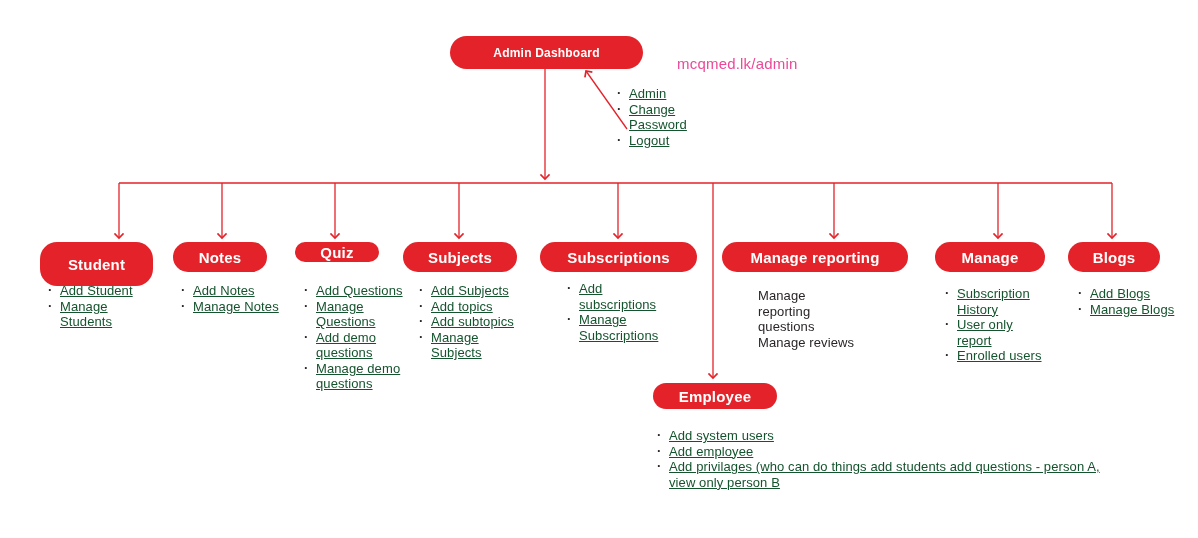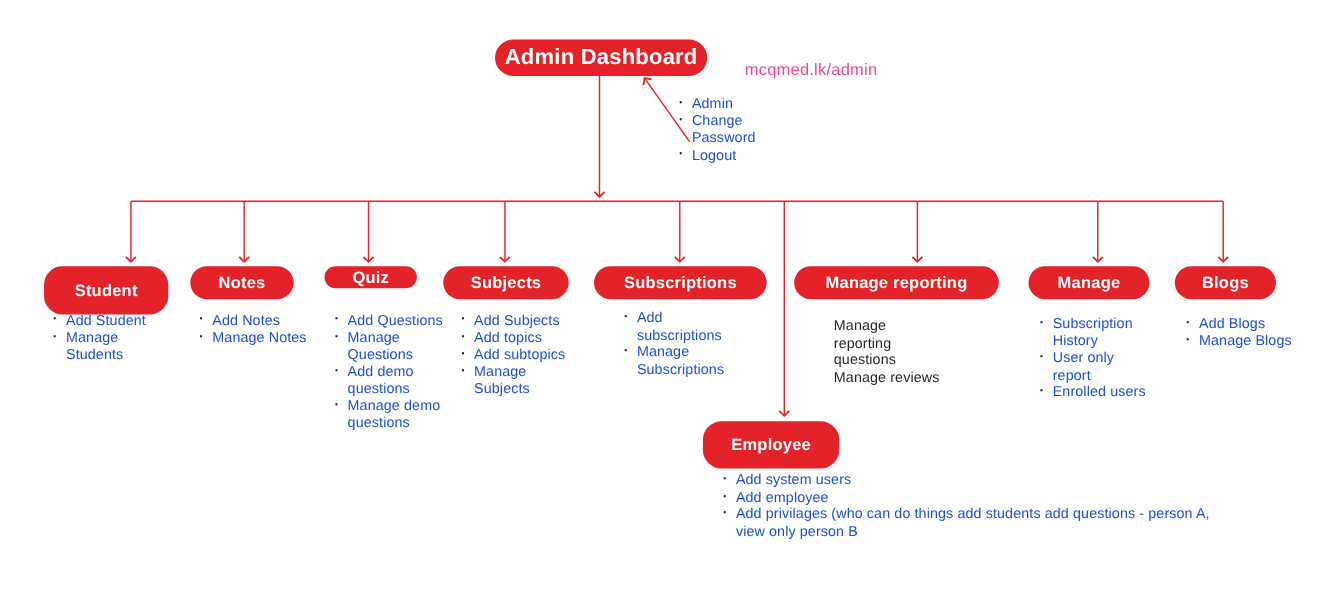--- a/index.html
+++ b/index.html
@@ -6,28 +6,28 @@
   .canvas{
     position:relative;width:1198px;height:538px;overflow:hidden;
     font-family:"Liberation Sans",sans-serif;background:#ffffff;
   }
   svg.wires{position:absolute;left:0;top:0;z-index:1;}
   .pill{
     position:absolute;z-index:2;background:#e32229;color:#ffffff;
     border-radius:17px;display:flex;align-items:center;justify-content:center;
     font-weight:700;font-size:15px;letter-spacing:.2px;white-space:nowrap;
   }
-  .pill.root{font-size:20px;}
+  .pill.root{font-size:12px;}
   .urlnote{
     position:absolute;z-index:2;font-size:15px;color:#ec4899;letter-spacing:.2px;
   }
   .list{position:absolute;z-index:2;}
   .li{
     position:relative;padding-left:13px;font-size:13px;line-height:15.5px;
-    color:#1d4ed8;white-space:pre-line;letter-spacing:.1px;
+    color:#14532d;white-space:pre-line;letter-spacing:.1px;text-decoration:underline;
   }
   .li::before{
     content:"\00B7";position:absolute;left:1px;top:-1px;color:#2a2627;font-weight:700;
   }
   .note{
     position:absolute;z-index:2;font-size:13px;line-height:15.5px;color:#2a2627;
     white-space:pre-line;letter-spacing:.1px;
   }
 </style>
 </head>
@@ -67,21 +67,21 @@
     </div>
 
   <div class="pill" style="left:40px;top:242px;width:113px;height:44px">Student</div>
   <div class="pill" style="left:173px;top:242px;width:94px;height:30px">Notes</div>
   <div class="pill" style="left:295px;top:242px;width:84px;height:20px">Quiz</div>
   <div class="pill" style="left:403px;top:242px;width:114px;height:30px">Subjects</div>
   <div class="pill" style="left:540px;top:242px;width:157px;height:30px">Subscriptions</div>
   <div class="pill" style="left:722px;top:242px;width:186px;height:30px">Manage reporting</div>
   <div class="pill" style="left:935px;top:242px;width:110px;height:30px">Manage</div>
   <div class="pill" style="left:1068px;top:242px;width:92px;height:30px">Blogs</div>
-  <div class="pill" style="left:639px;top:383px;width:124px;height:43px">Employee</div>
+  <div class="pill" style="left:653px;top:383px;width:124px;height:26px">Employee</div>
 
   <div class="list" style="left:47px;top:283px">
       <div class="li">Add Student</div>
       <div class="li">Manage
 Students</div>
     </div>
   <div class="list" style="left:180px;top:283px">
       <div class="li">Add Notes</div>
       <div class="li">Manage Notes</div>
     </div>

